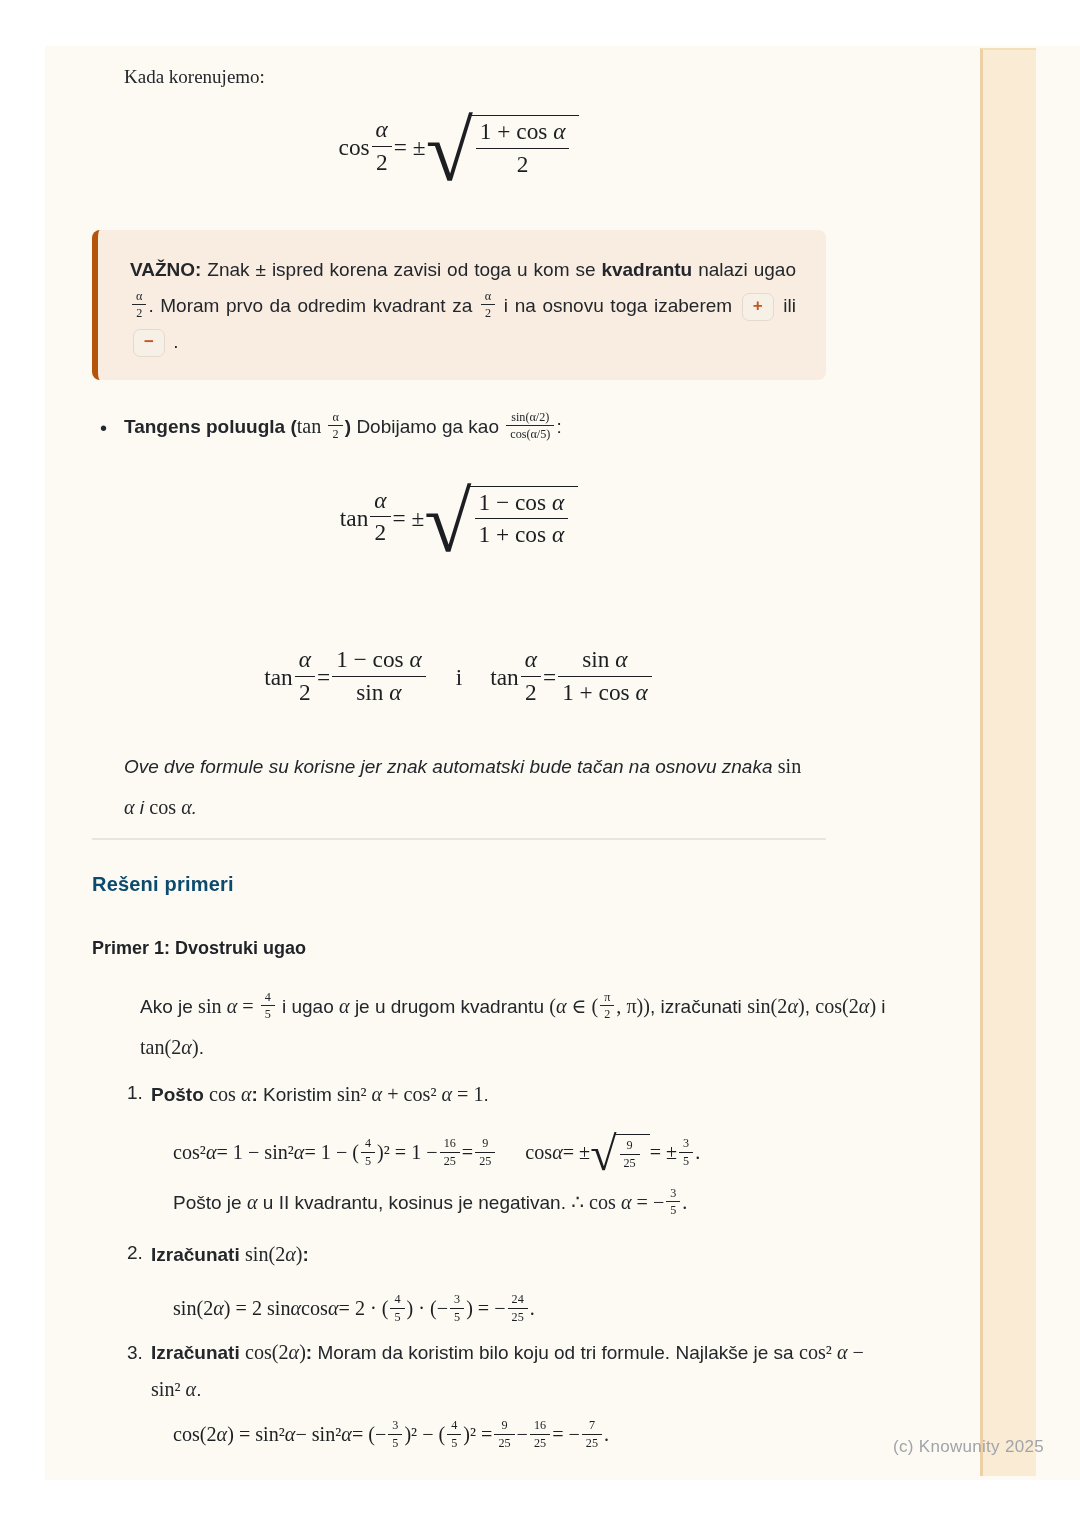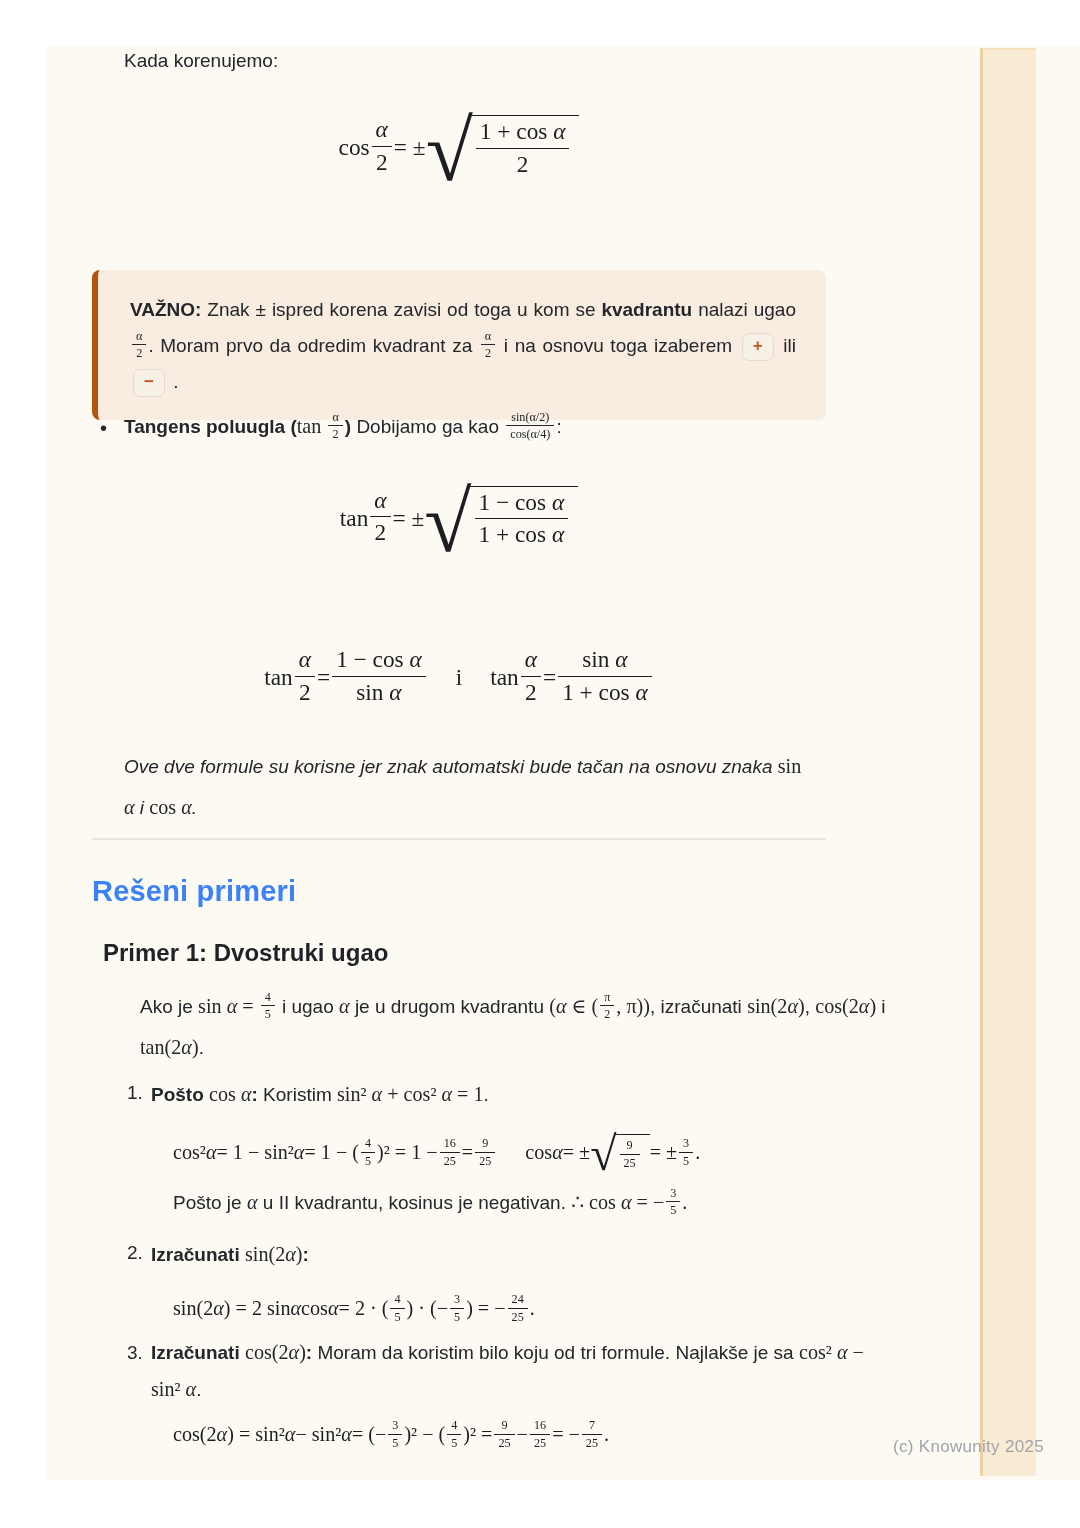--- a/index.html
+++ b/index.html
@@ -44,48 +44,48 @@
   .disp .radical { font-size:86px; transform:translateY(3px); }
 
   
   .mline { font-size:19px; display:flex; align-items:center; flex-wrap:wrap; color:#1C1E22; }
   .mline .radical { font-size:48px; transform:translateY(2px); }
   .mline .frac { top:0; }
 
   
   .callout { left:47px; top:184px; width:734px; background:#F9EDE1;
              border-left:6px solid #B4540B; border-radius:8px;
-             padding:22px 30px 20px 32px; line-height:36px; text-align:justify;margin-top:40px; }
+             padding:22px 30px 20px 32px; line-height:36px; text-align:justify; }
   .badge { display:inline-block; background:#F6F0E6; border:1px solid #E5DACB;
            border-radius:7px; color:#C05621; font-weight:bold; font-size:17px;
            padding:1px 10px 3px; margin:0 3px; line-height:22px; vertical-align:middle;
            font-family:"Liberation Sans", sans-serif; }
 
   .bullet-row { left:79px; top:364px; width:710px; }
   .bullet-row .marker { position:absolute; left:-24px; top:2px; font-size:20px; }
 
   .divider { left:47px; top:792px; width:734px; height:2px; background:#E8E5DF; z-index:2; position:absolute; }
 
-  .h2 { left:47px; top:822px; font-size:29px; font-weight:bold; color:#3b82f6;
+  .h2 { left:47px; top:822px; font-size:20px; font-weight:bold; color:#0c4a6e;
         letter-spacing:0.2px; }
-  .h3 { left:47px; top:888px; font-size:24px; font-weight:bold; color:#1F2227;margin-left:11px; }
+  .h3 { left:47px; top:888px; font-size:18px; font-weight:bold; color:#1F2227; }
 
   .step-marker { position:absolute; left:-24px; top:0; }
 
   .footer { position:absolute; left:848px; top:1391px; z-index:3; font-size:17px;
             color:#A0A4AA; letter-spacing:0.3px; }
 </style>
 </head>
 <body>
 
 <div class="page">
 
   <div class="stripe"></div>
 
-  <div class="blk" style="left:79px; top:0;"><span class="t">Kada korenujemo:</span></div>
+  <div class="blk" style="left:79px; top:16px;font-family:Liberation Serif, serif;"><span class="t">Kada korenujemo:</span></div>
 
   <div class="blk disp" style="left:47px; top:52px; width:734px; height:100px;">
       <span class="m">cos </span>
       <span class="frac big">
         <span class="fnum"><span class="mi">α</span></span>
         <span class="fden"><span class="m">2</span></span>
       </span>
       <span class="m"> = ±</span>
       <span class="sqrt">
         <span class="radical">√</span>
@@ -106,21 +106,21 @@
         <span class="fden">2</span>
       </span><span class="t"> i na osnovu toga izaberem </span><span class="badge">+</span><span class="t"> ili </span><span class="badge">−</span><span class="t"> .</span></div>
 
   <div class="blk bullet-row">
     <span class="marker">•</span>
     <span><span class="b">Tangens poluugla (</span><span class="m">tan </span><span class="frac small">
           <span class="fnum">α</span>
           <span class="fden">2</span>
         </span><span class="b">) </span><span class="t">Dobijamo ga kao </span><span class="frac small">
           <span class="fnum">sin(α/2)</span>
-          <span class="fden">cos(α/4)</span>
+          <span class="fden">cos(α/5)</span>
         </span><span class="t">:</span></span>
   </div>
 
   <div class="blk disp" style="left:47px; top:420px; width:734px; height:105px;">
       <span class="m">tan </span>
       <span class="frac big">
         <span class="fnum"><span class="mi">α</span></span>
         <span class="fden"><span class="m">2</span></span>
       </span>
       <span class="m"> = ±</span>

